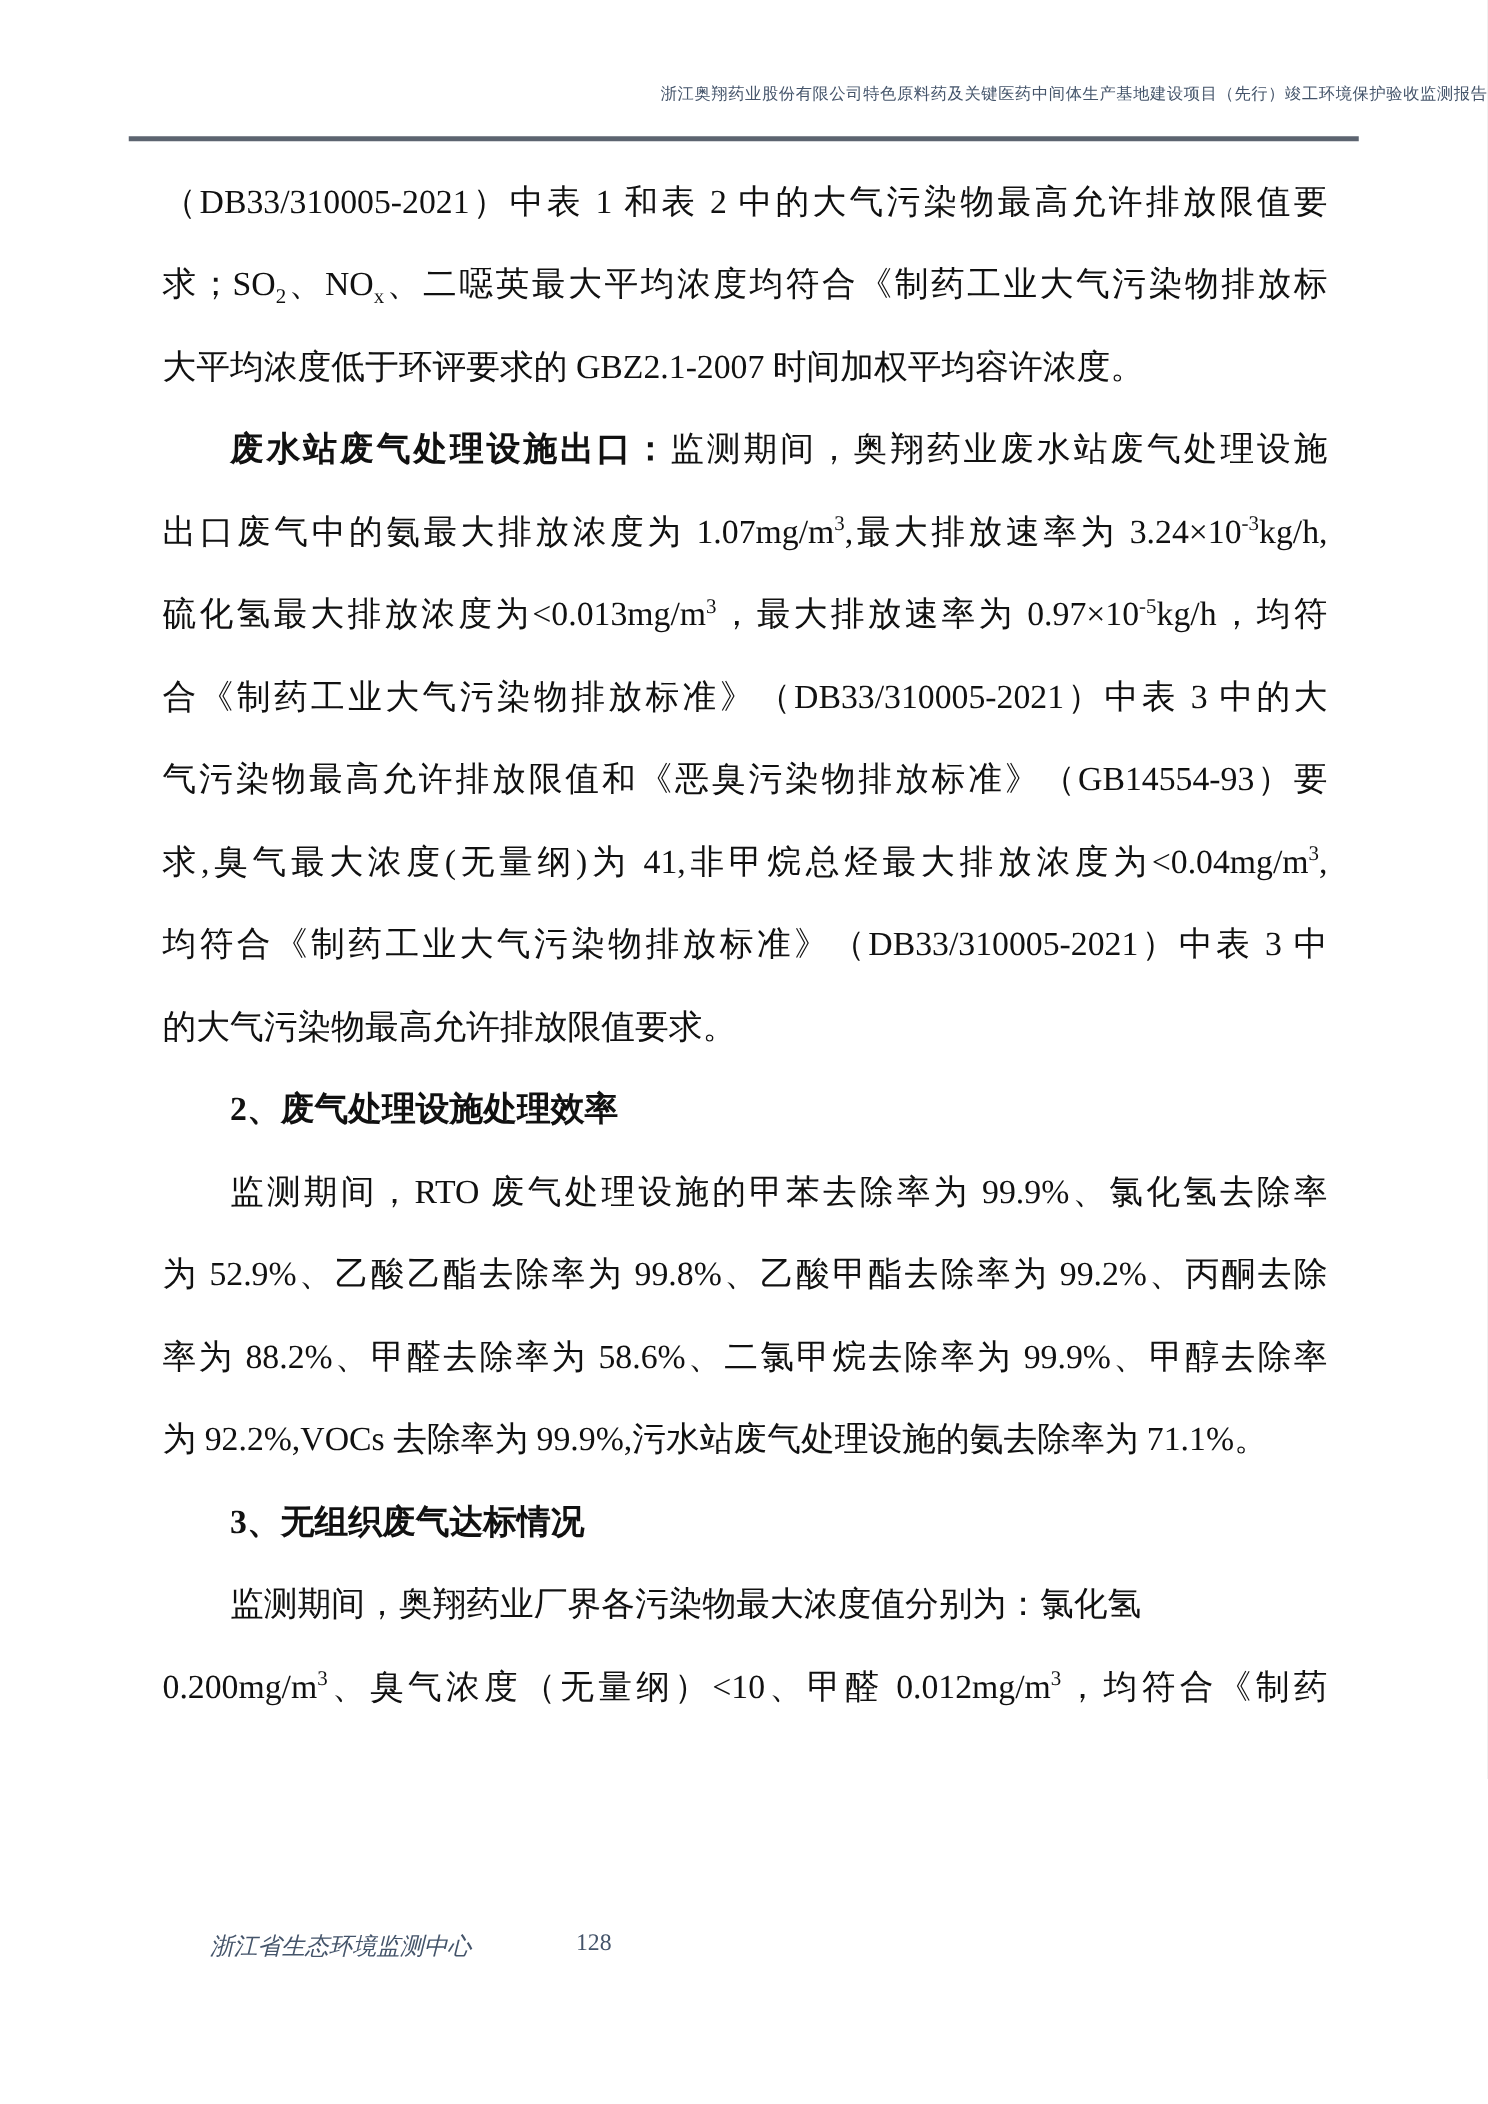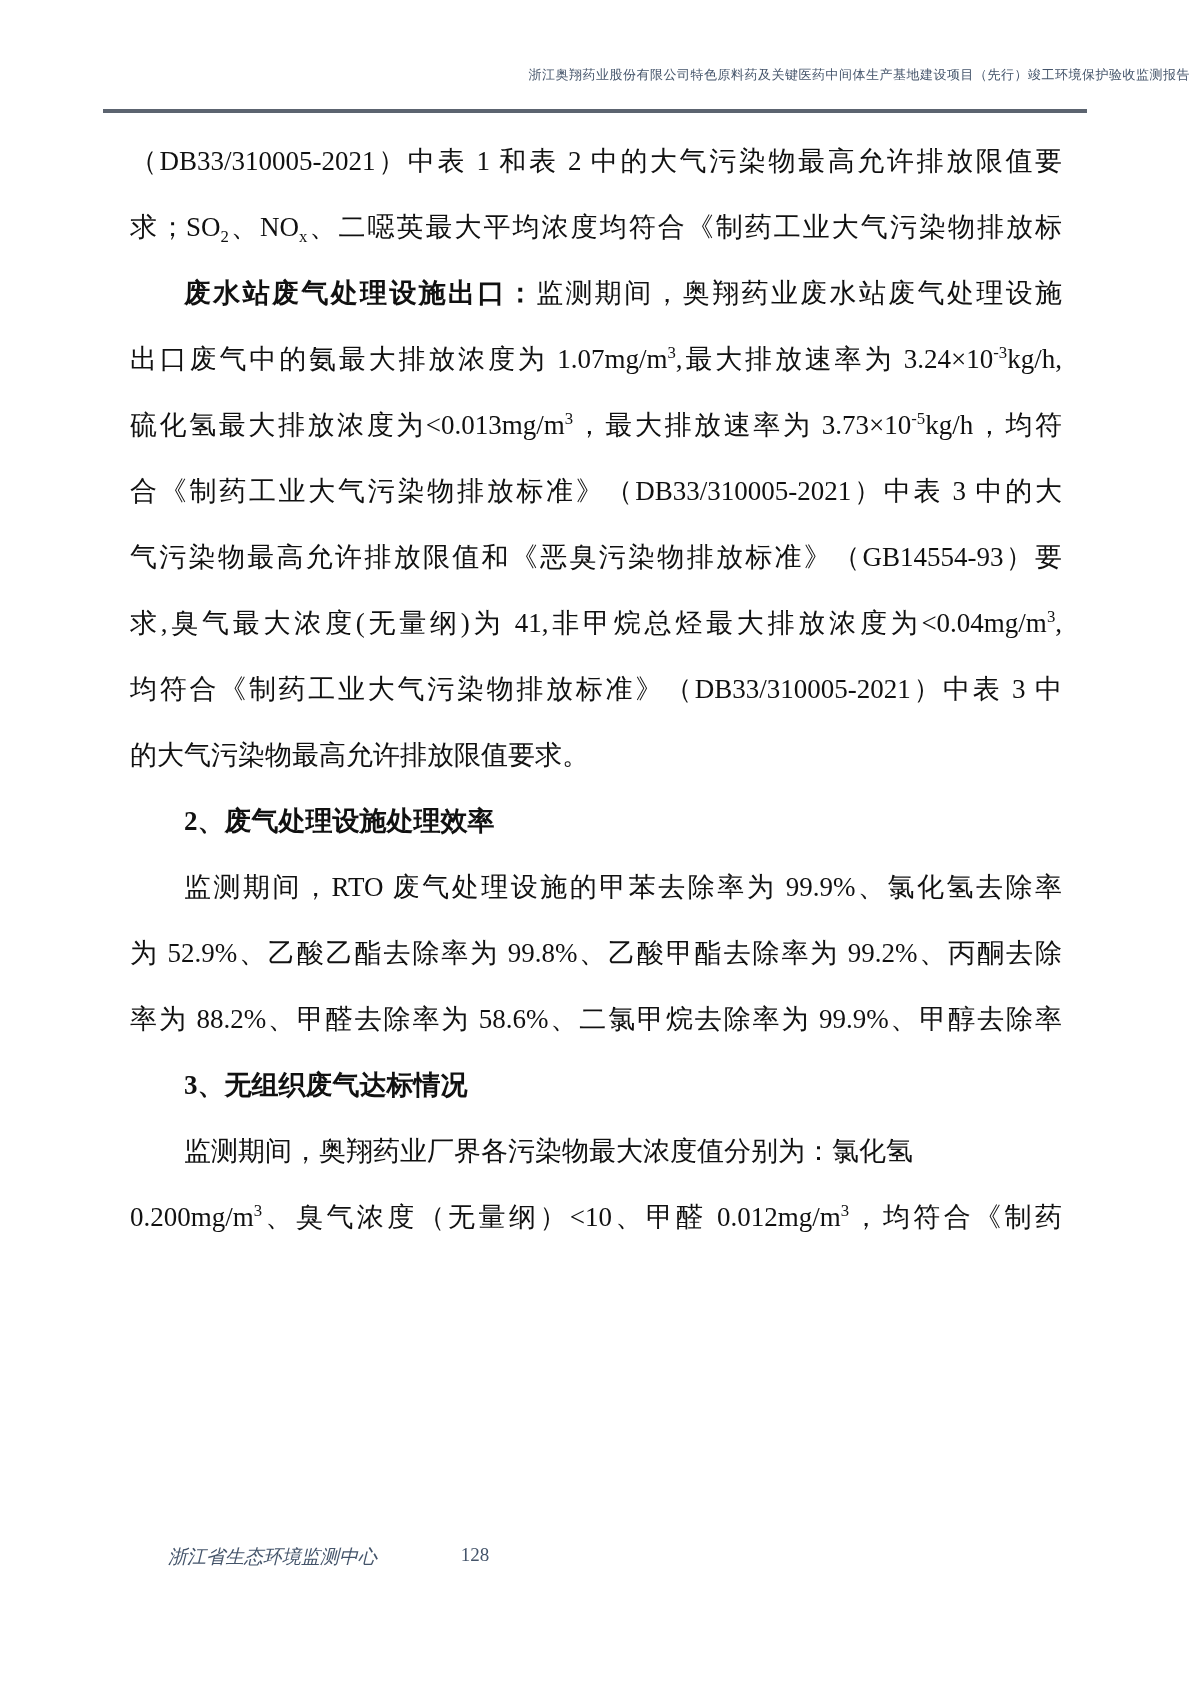--- a/index.html
+++ b/index.html
@@ -85,32 +85,34 @@
 </head>
 <body>
 
 <div class="page">
   <div class="header-title">浙江奥翔药业股份有限公司特色原料药及关键医药中间体生产基地建设项目（先行）竣工环境保护验收监测报告</div>
   <div class="header-rule"></div>
 
   <div class="doc">
       <div class="line j"><span>（DB33/310005-2021）中表 1 和表 2 中的大气污染物最高允许排放限值要</span></div>
       <div class="line j"><span>求；SO</span><span class="sub">2</span><span>、NO</span><span class="sub">x</span><span>、二噁英最大平均浓度均符合《制药工业大气污染物排放标</span></div>
+      <div class="line"><span>大平均浓度低于环评要求的 GBZ2.1-2007 时间加权平均容许浓度。</span></div>
       <div class="line j ind"><span class="b">废水站废气处理设施出口：</span><span>监测期间，奥翔药业废水站废气处理设施</span></div>
       <div class="line j"><span>出口废气中的氨最大排放浓度为 1.07mg/m</span><span class="sup">3</span><span>,最大排放速率为 3.24×10</span><span class="sup">-3</span><span>kg/h,</span></div>
-      <div class="line j"><span>硫化氢最大排放浓度为&lt;0.013mg/m</span><span class="sup">3</span><span>，最大排放速率为 3.73×10</span><span class="sup">-5</span><span>kg/h，均符</span></div>
+      <div class="line j"><span>硫化氢最大排放浓度为&lt;0.013mg/m</span><span class="sup">3</span><span>，最大排放速率为 0.97×10</span><span class="sup">-5</span><span>kg/h，均符</span></div>
       <div class="line j"><span>合《制药工业大气污染物排放标准》（DB33/310005-2021）中表 3 中的大</span></div>
       <div class="line j"><span>气污染物最高允许排放限值和《恶臭污染物排放标准》（GB14554-93）要</span></div>
       <div class="line j"><span>求,臭气最大浓度(无量纲)为 41,非甲烷总烃最大排放浓度为&lt;0.04mg/m</span><span class="sup">3</span><span>,</span></div>
       <div class="line j"><span>均符合《制药工业大气污染物排放标准》（DB33/310005-2021）中表 3 中</span></div>
       <div class="line"><span>的大气污染物最高允许排放限值要求。</span></div>
       <div class="line ind heading"><span class="b">2、废气处理设施处理效率</span></div>
       <div class="line j ind"><span>监测期间，RTO 废气处理设施的甲苯去除率为 99.9%、氯化氢去除率</span></div>
       <div class="line j"><span>为 52.9%、乙酸乙酯去除率为 99.8%、乙酸甲酯去除率为 99.2%、丙酮去除</span></div>
       <div class="line j"><span>率为 88.2%、甲醛去除率为 58.6%、二氯甲烷去除率为 99.9%、甲醇去除率</span></div>
+      <div class="line"><span>为 92.2%,VOCs 去除率为 99.9%,污水站废气处理设施的氨去除率为 71.1%。</span></div>
       <div class="line ind heading"><span class="b">3、无组织废气达标情况</span></div>
       <div class="line ind"><span>监测期间，奥翔药业厂界各污染物最大浓度值分别为：氯化氢</span></div>
       <div class="line j"><span>0.200mg/m</span><span class="sup">3</span><span>、臭气浓度（无量纲）&lt;10、甲醛 0.012mg/m</span><span class="sup">3</span><span>，均符合《制药</span></div>
     </div>
 
   <div class="footer-org">浙江省生态环境监测中心</div>
   <div class="footer-page">128</div>
 </div>
 
 </body></html>

